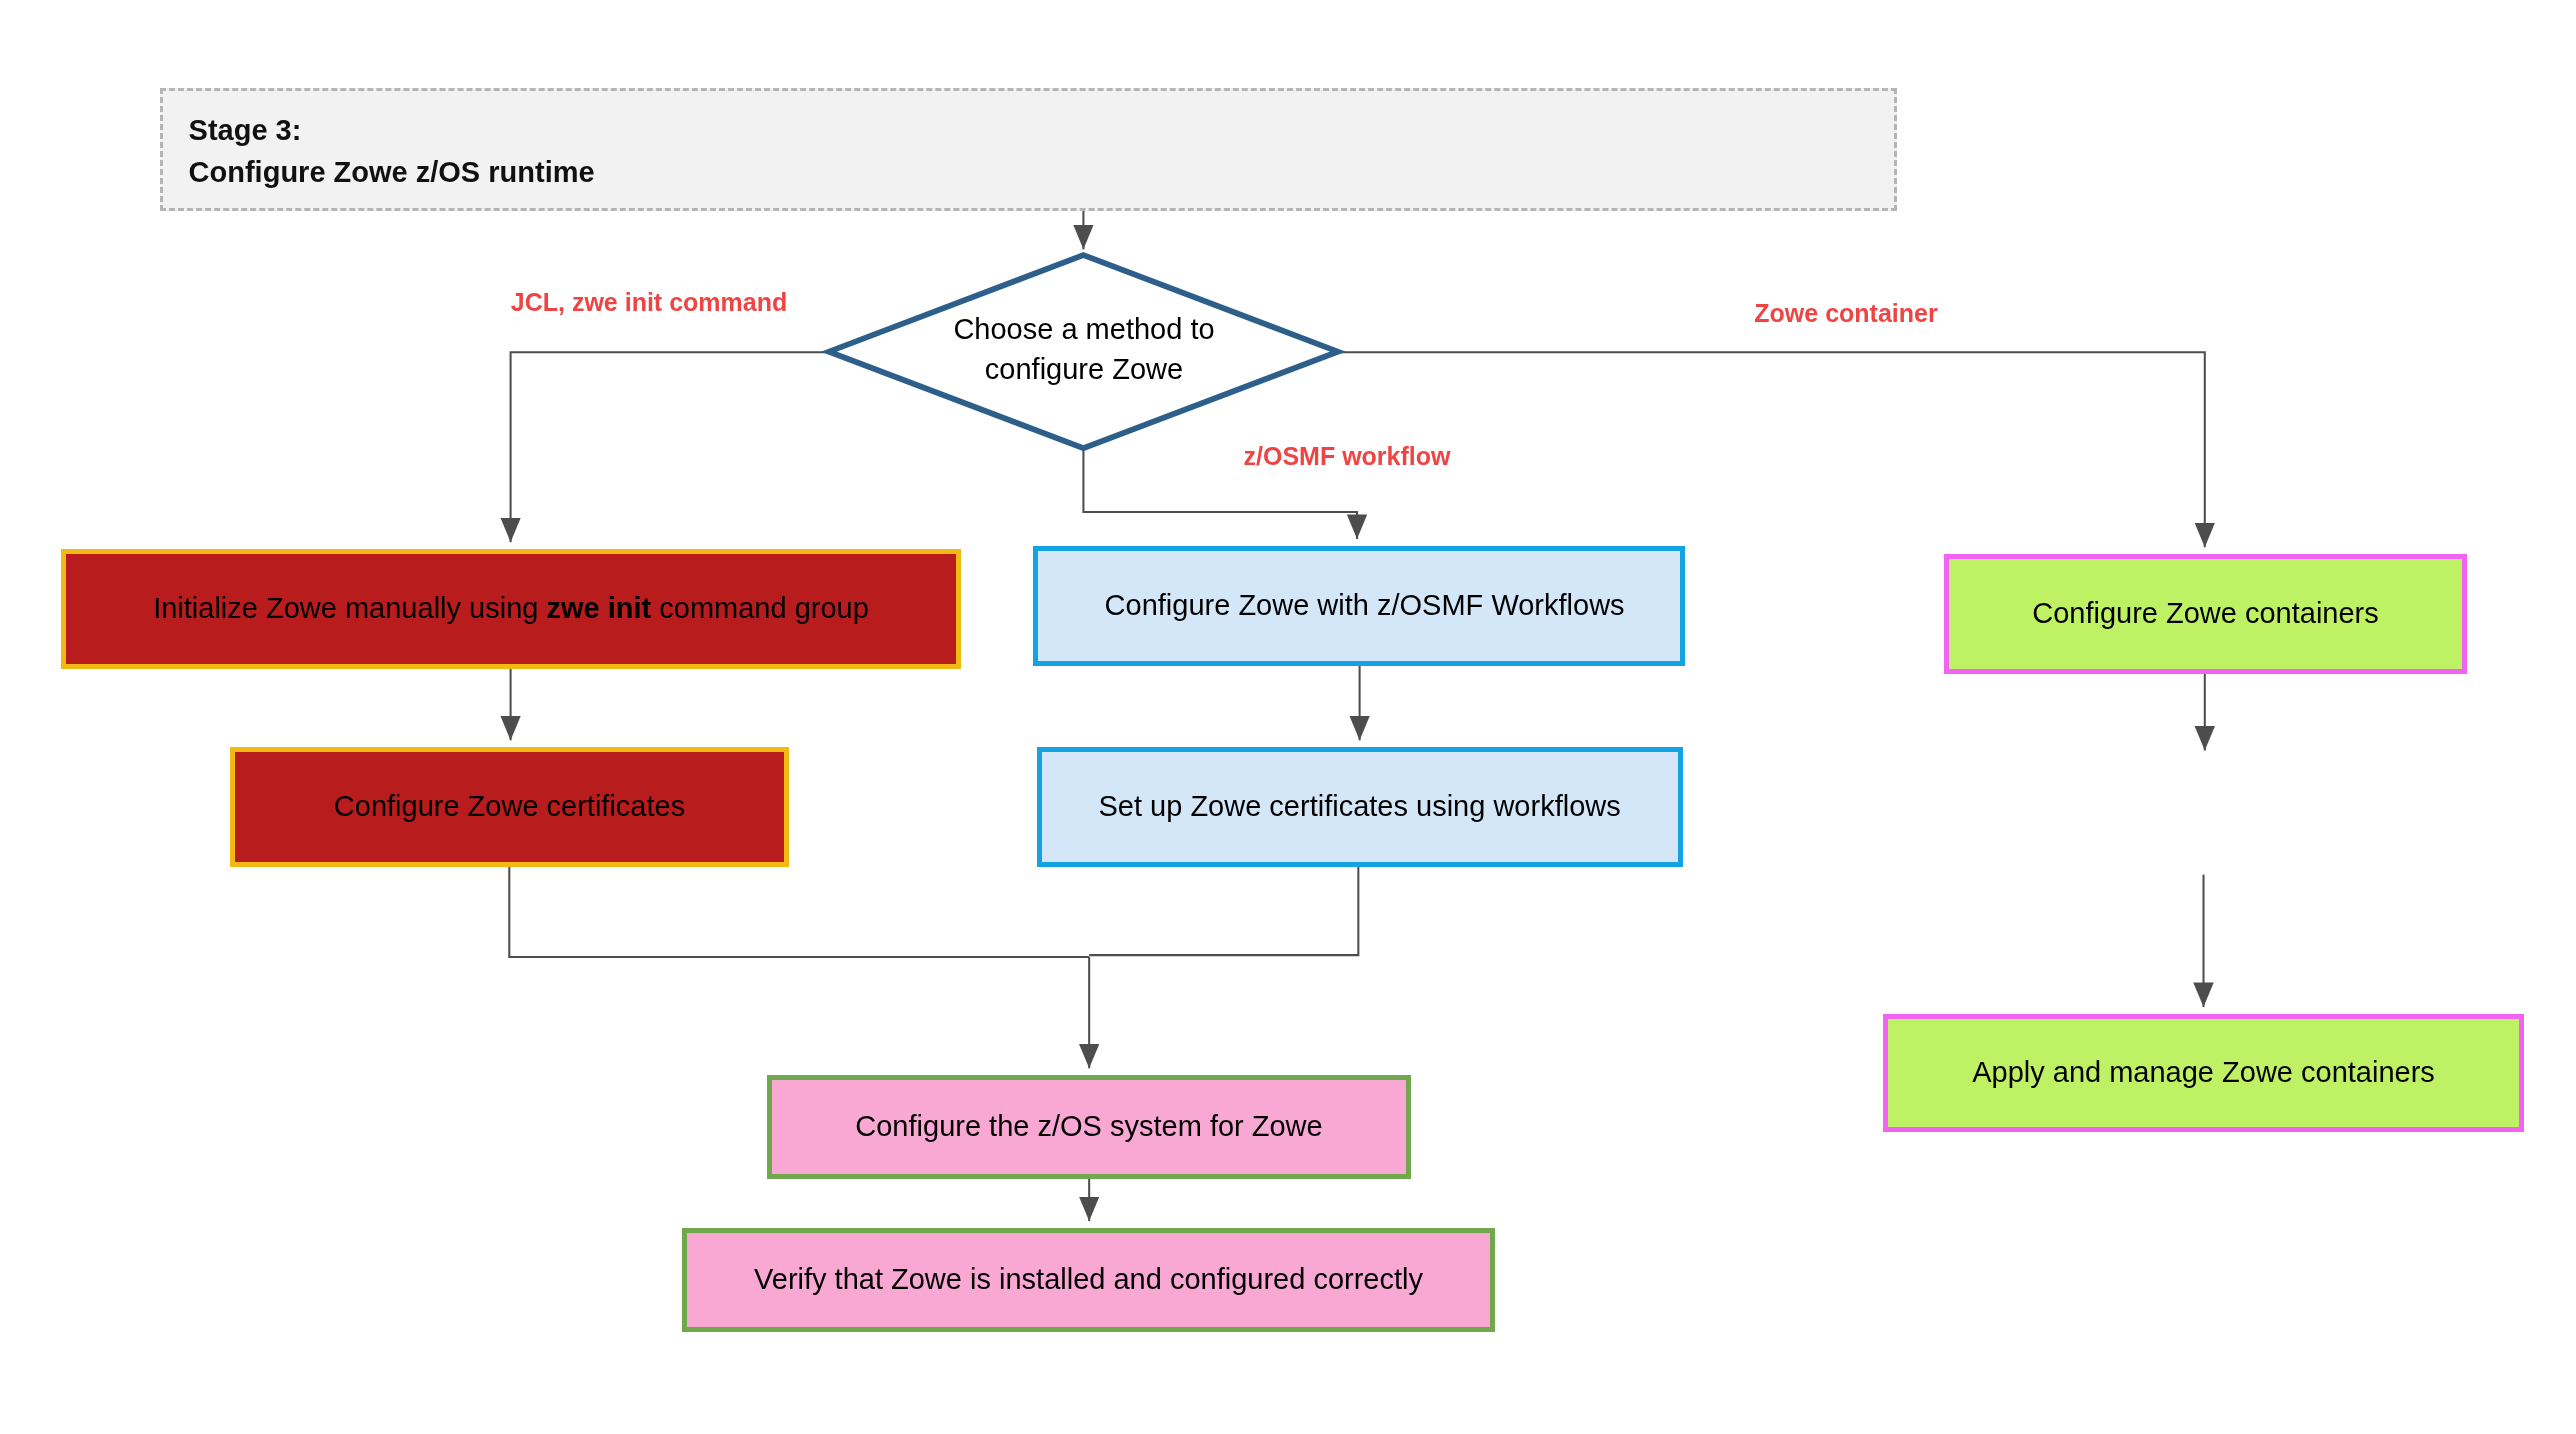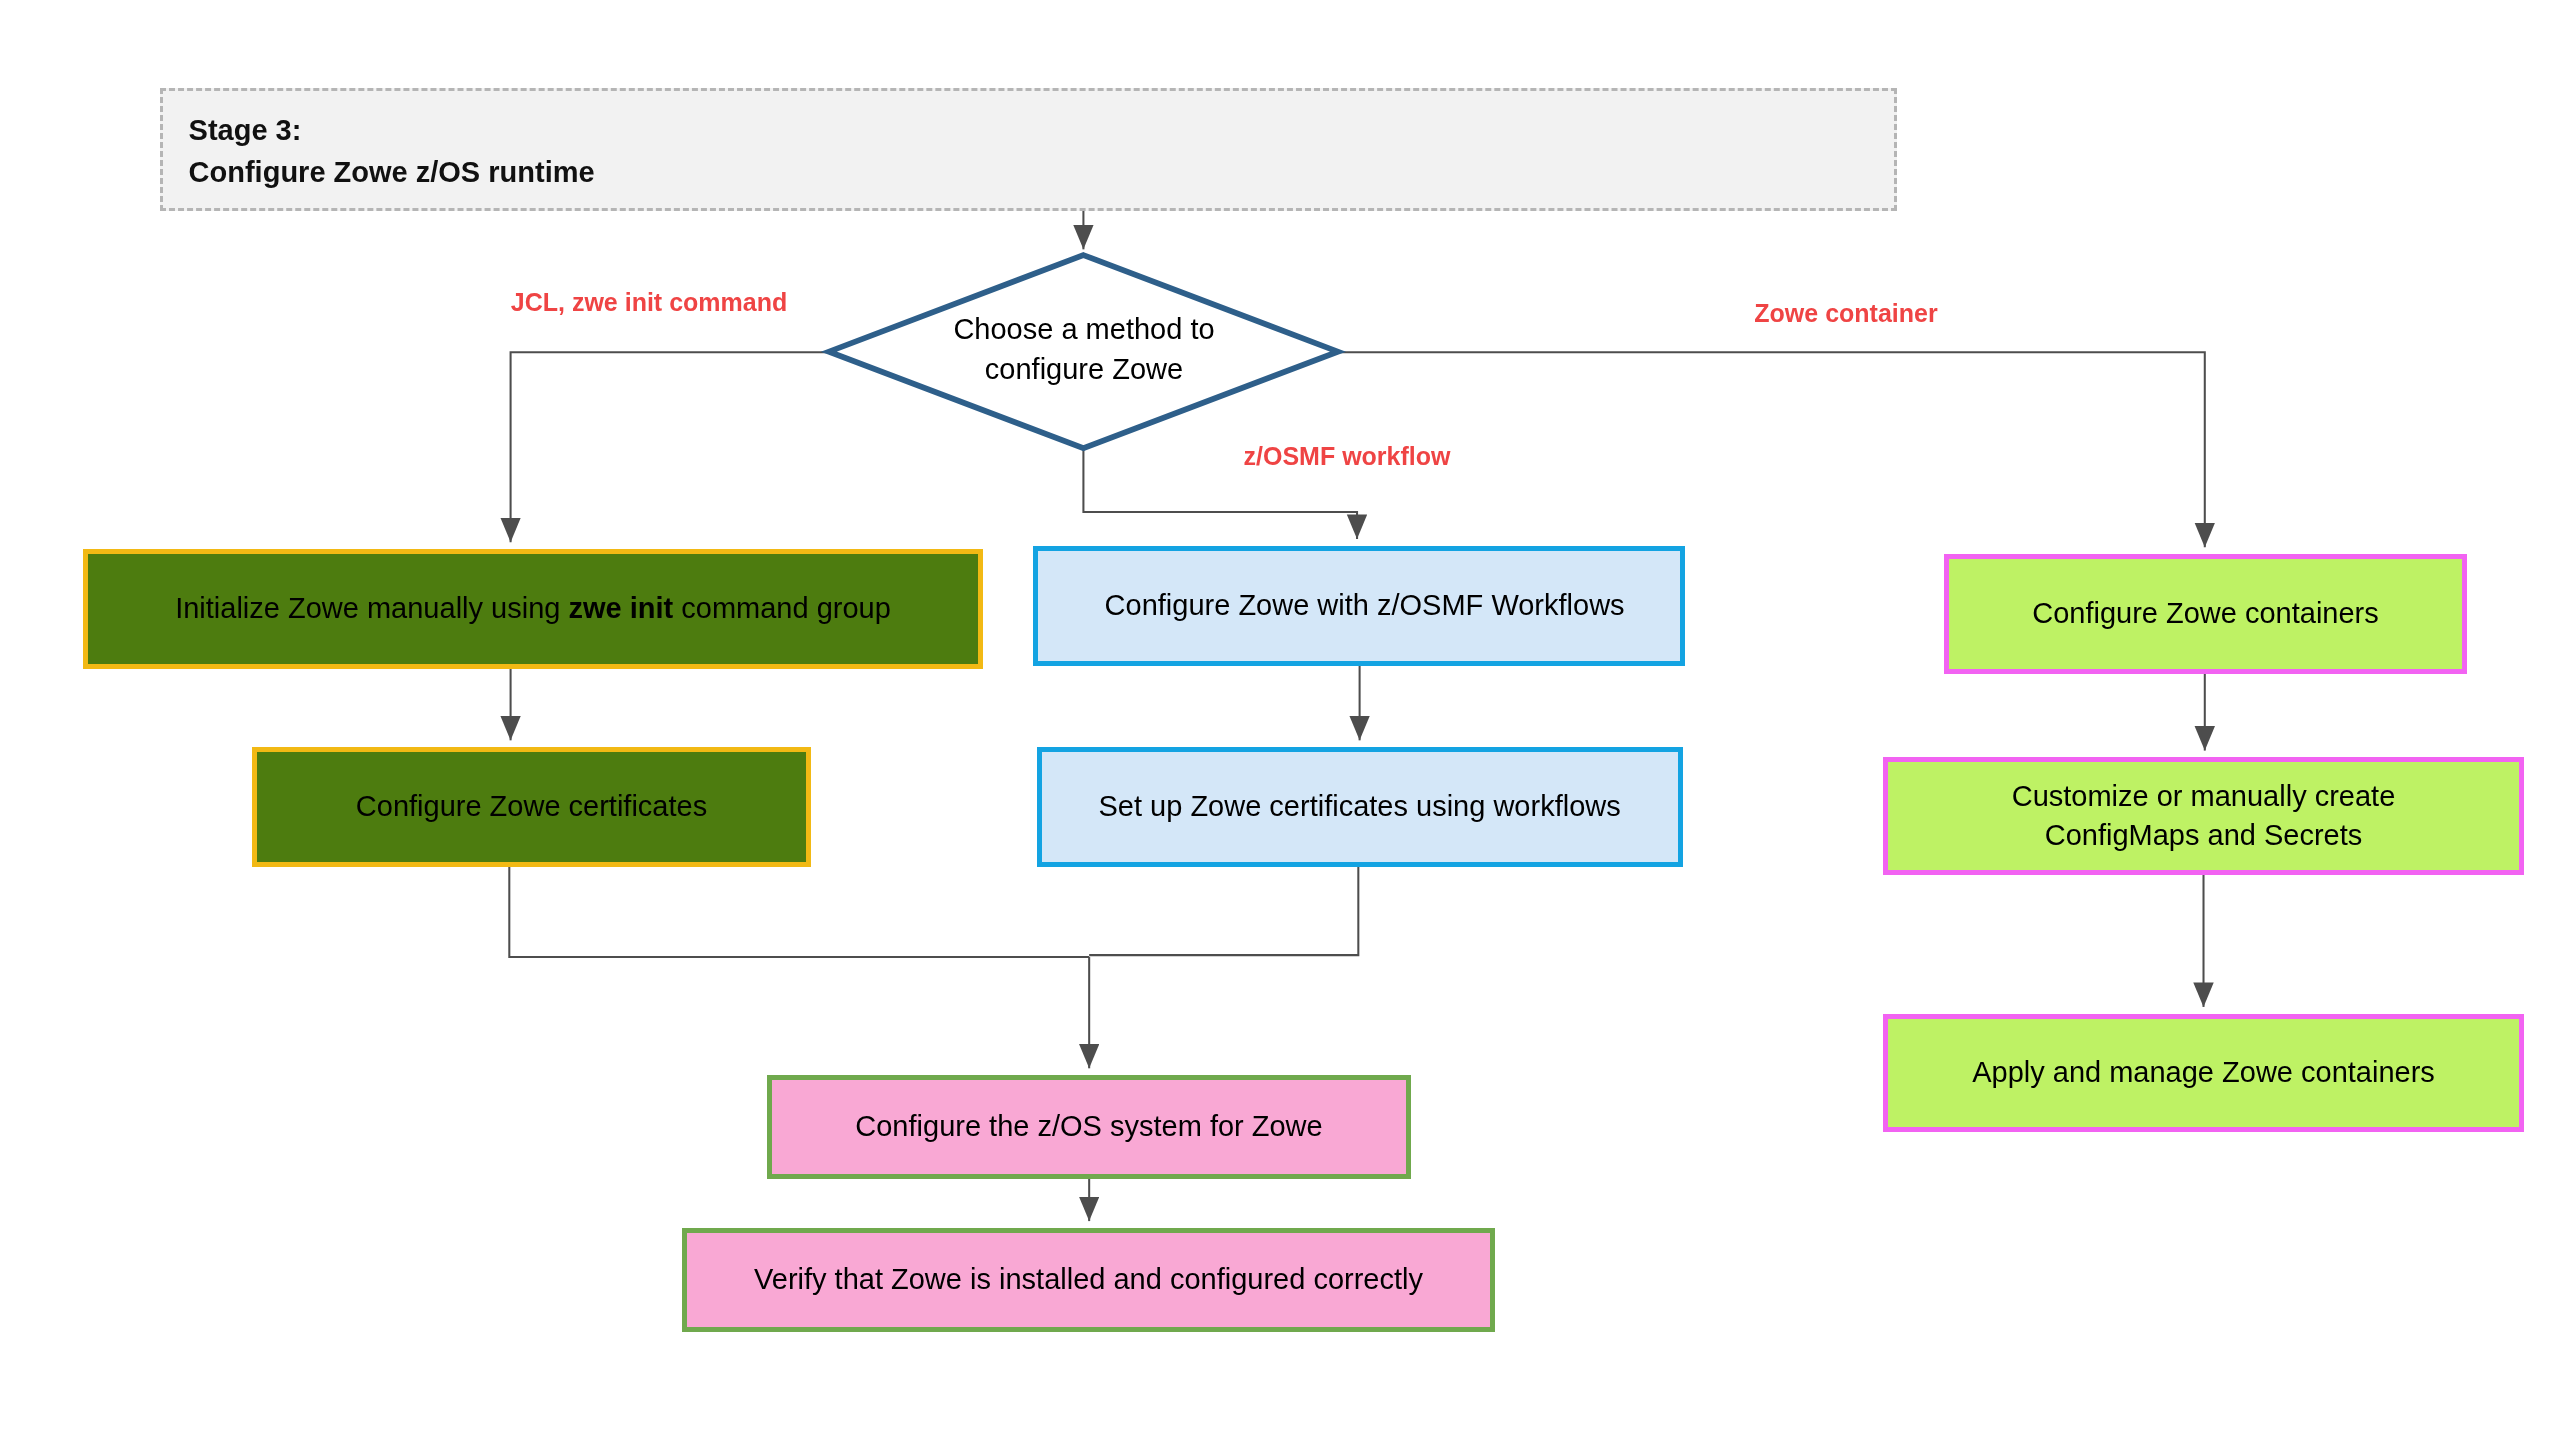--- a/index.html
+++ b/index.html
@@ -60,21 +60,21 @@
     display: flex;
     flex-direction: column;
     align-items: center;
     justify-content: center;
     text-align: center;
     font-size: 29px;
     line-height: 1.35;
     color: #000;
     padding: 0 12.8px;
   }
-  .yellow { background: #4d7c0f; border: 5.8px solid #f2b914; margin-left: 22px; }
+  .yellow { background: #b91c1c; border: 5.8px solid #f2b914; }
   .blue   { background: #d4e7f8; border: 5.8px solid #13a3e2; }
   .pink   { background: #bef264; border: 5.8px solid #f263f2; }
   .green  { background: #f9a8d4; border: 5.1px solid #70a94d; }
 
   .n-init      { left: 61px;   top: 549px;  width: 900px; height: 120px; }
   .n-certs     { left: 230px;  top: 747px; width: 559px;  height: 120px; }
   .n-workflows { left: 1033px; top: 546px;  width: 652px; height: 120px; padding-left: 24px; }
   .n-wfcerts   { left: 1037px; top: 747px; width: 646px; height: 120px; padding-left: 12px; }
   .n-cont      { left: 1944px; top: 554px;  width: 523px;  height: 120px; }
   .n-cmaps     { left: 1883px; top: 757px; width: 641px; height: 118px; }
@@ -131,24 +131,20 @@
   </div>
 
   <div class="node yellow n-certs">Configure Zowe certificates</div>
 
   <div class="node blue n-workflows">Configure Zowe with z/OSMF Workflows</div>
 
   <div class="node blue n-wfcerts">Set up Zowe certificates using workflows</div>
 
   <div class="node pink n-cont">Configure Zowe containers</div>
 
-  <div class="node pink n-cmaps">
-    <div>Customize or manually create</div>
-    <div>ConfigMaps and Secrets</div>
-  </div>
 
   <div class="node pink n-apply">Apply and manage Zowe containers</div>
 
   <div class="node green n-zos">Configure the z/OS system for Zowe</div>
 
   <div class="node green n-verify">Verify that Zowe is installed and configured correctly</div>
 
 </div>
 
 

